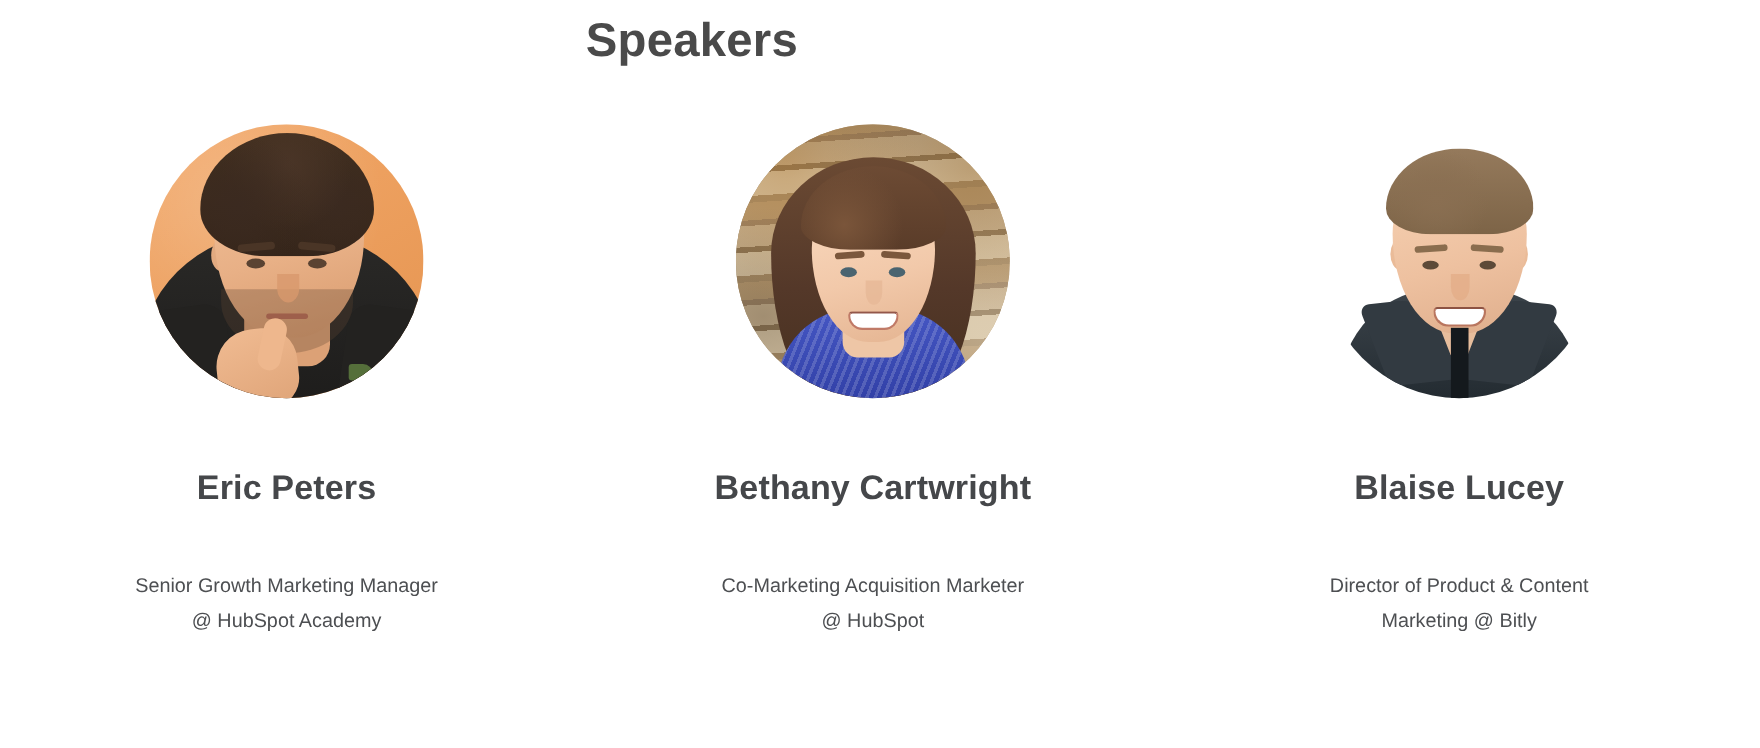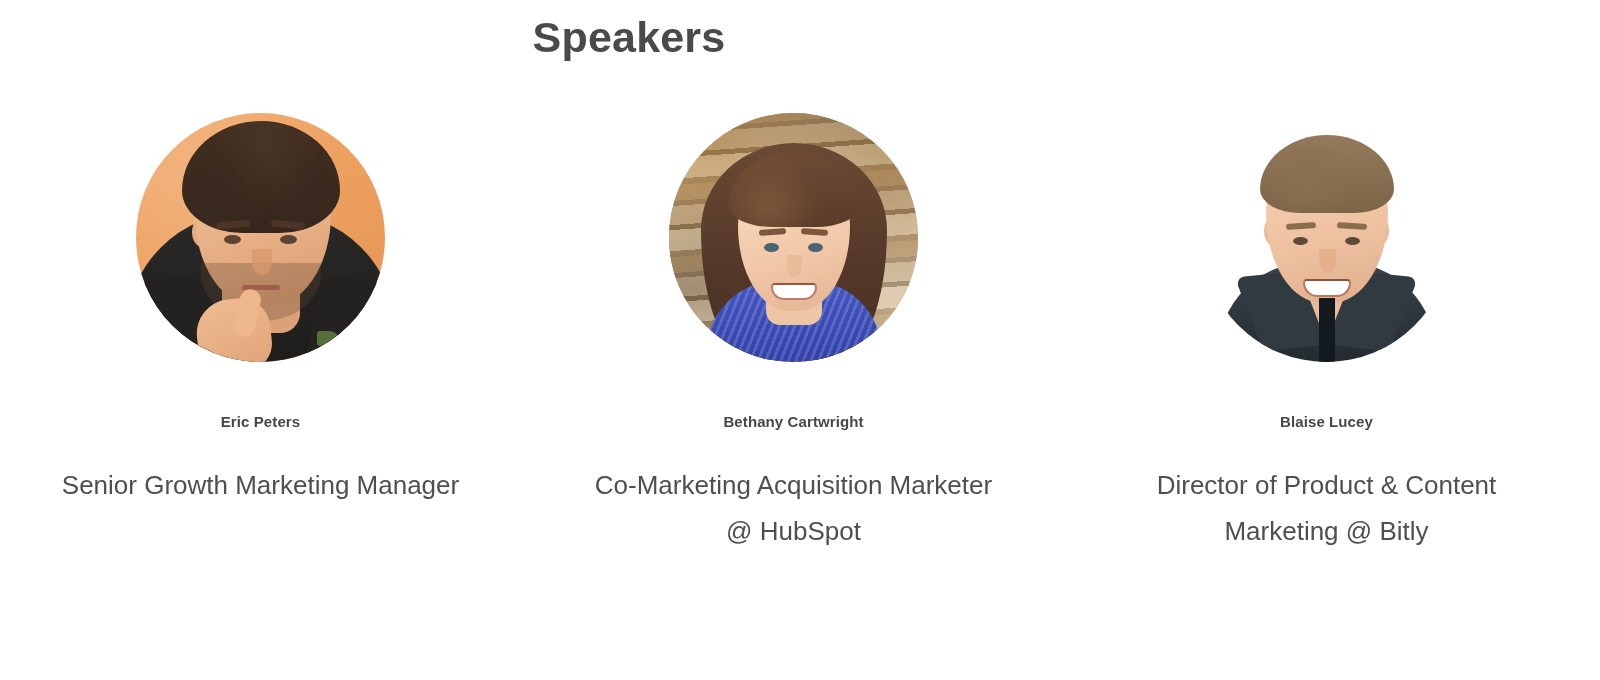--- a/index.html
+++ b/index.html
@@ -521,33 +521,33 @@
     background: #ffffff;
     border: 2px solid #c07a67;
     border-top-color: #93574a;
     border-radius: 6px 6px 20px 20px;
     box-sizing: border-box;
     z-index: 7;
   }
 
   
   .speaker-name {
-    margin: 0;
+    margin: 12px;
     padding-top: 51px;
-    font-size: 15px;
+    font-size: 31px;
     font-weight: 700;
     color: #45474a;
     letter-spacing: 0.1px;
     line-height: 1.2;
   }
 
   .speaker-role {
-    margin: 5px;
+    margin: 16px;
     padding-top: 26px;
-    font-size: 26px;
+    font-size: 18px;
     font-weight: 400;
     color: #4d4f52;
     text-align: center;
     line-height: 1.78;
     max-width: 440px;
   }
 </style>
 </head>
 <body>
 
@@ -574,20 +574,21 @@
           <div class="eric-eye-r"></div>
           <div class="eric-nose"></div>
           <div class="eric-mouth"></div>
           <div class="eric-hand"></div>
           <div class="eric-finger"></div>
         </div>
       </div>
       <div class="speaker-name">Eric Peters</div>
       <div class="speaker-role">
         <span>Senior Growth Marketing Manager</span><br>
+        <span>@ HubSpot Academy</span>
       </div>
     </div>
 
     <div class="speaker-card card-3">
       <div class="avatar">
         <div class="avatar-photo photo-bethany">
           <div class="stone-tint"></div>
           <div class="bethany-hair-back"></div>
           <div class="bethany-top"></div>
           <div class="bethany-neck"></div>

